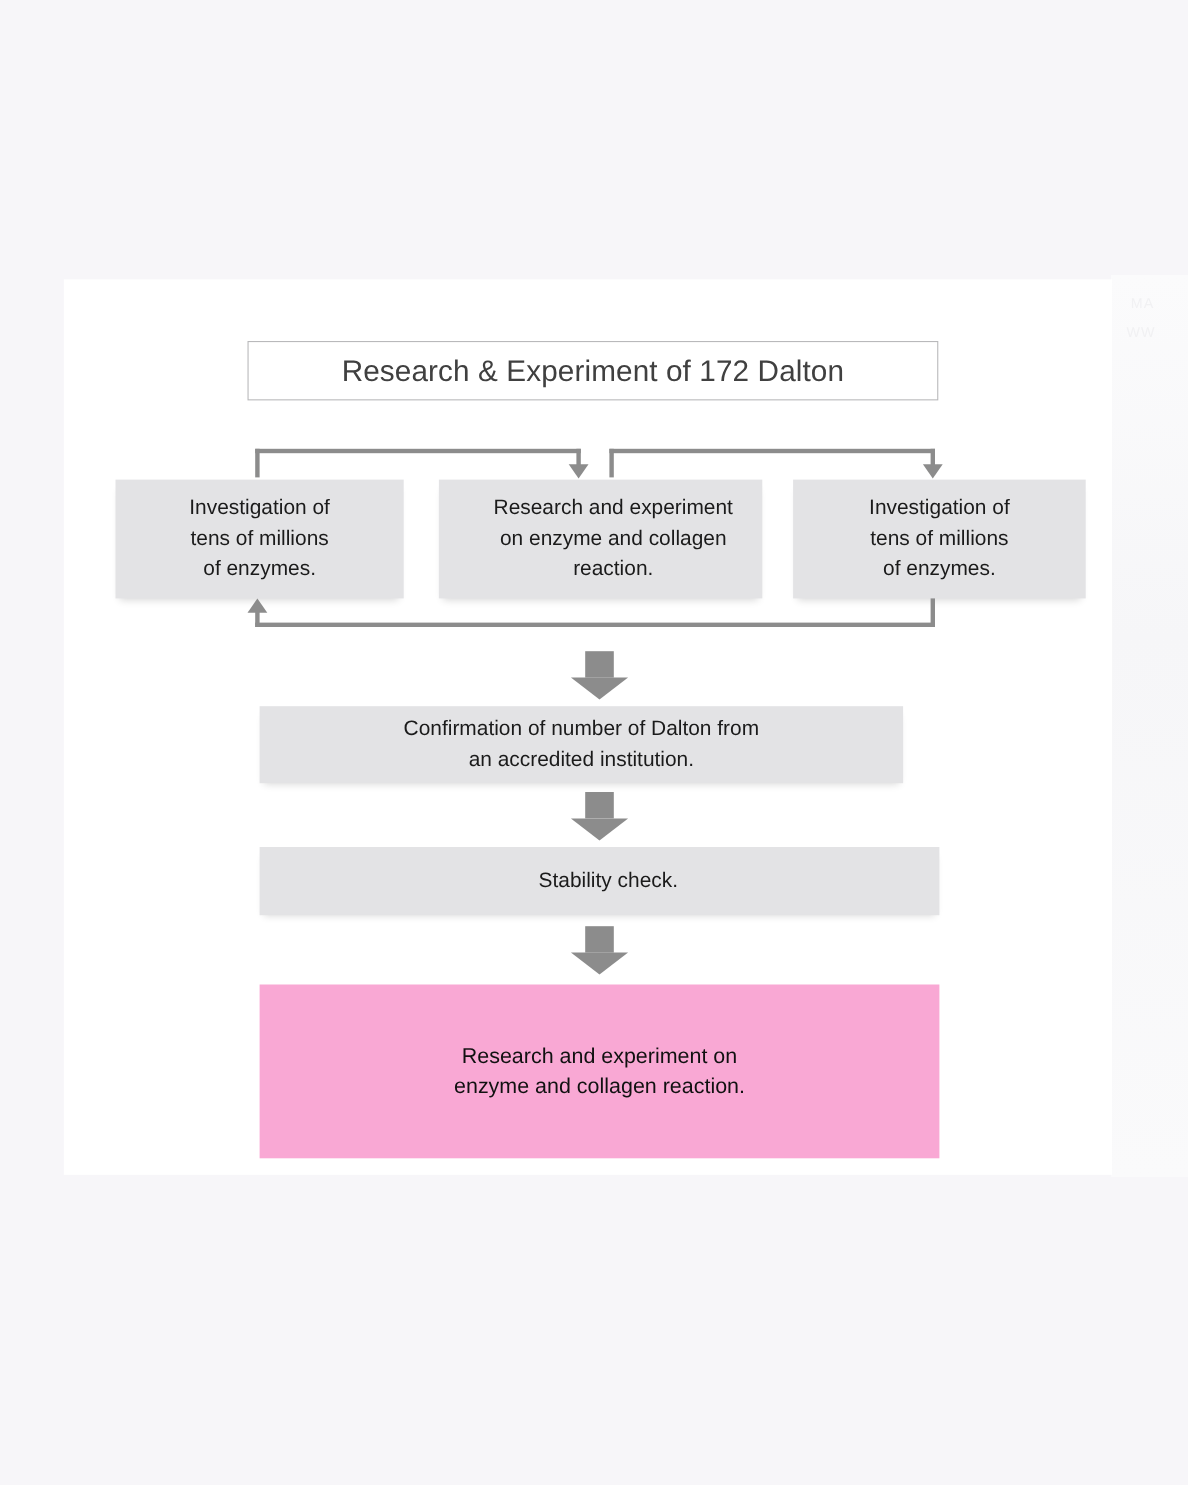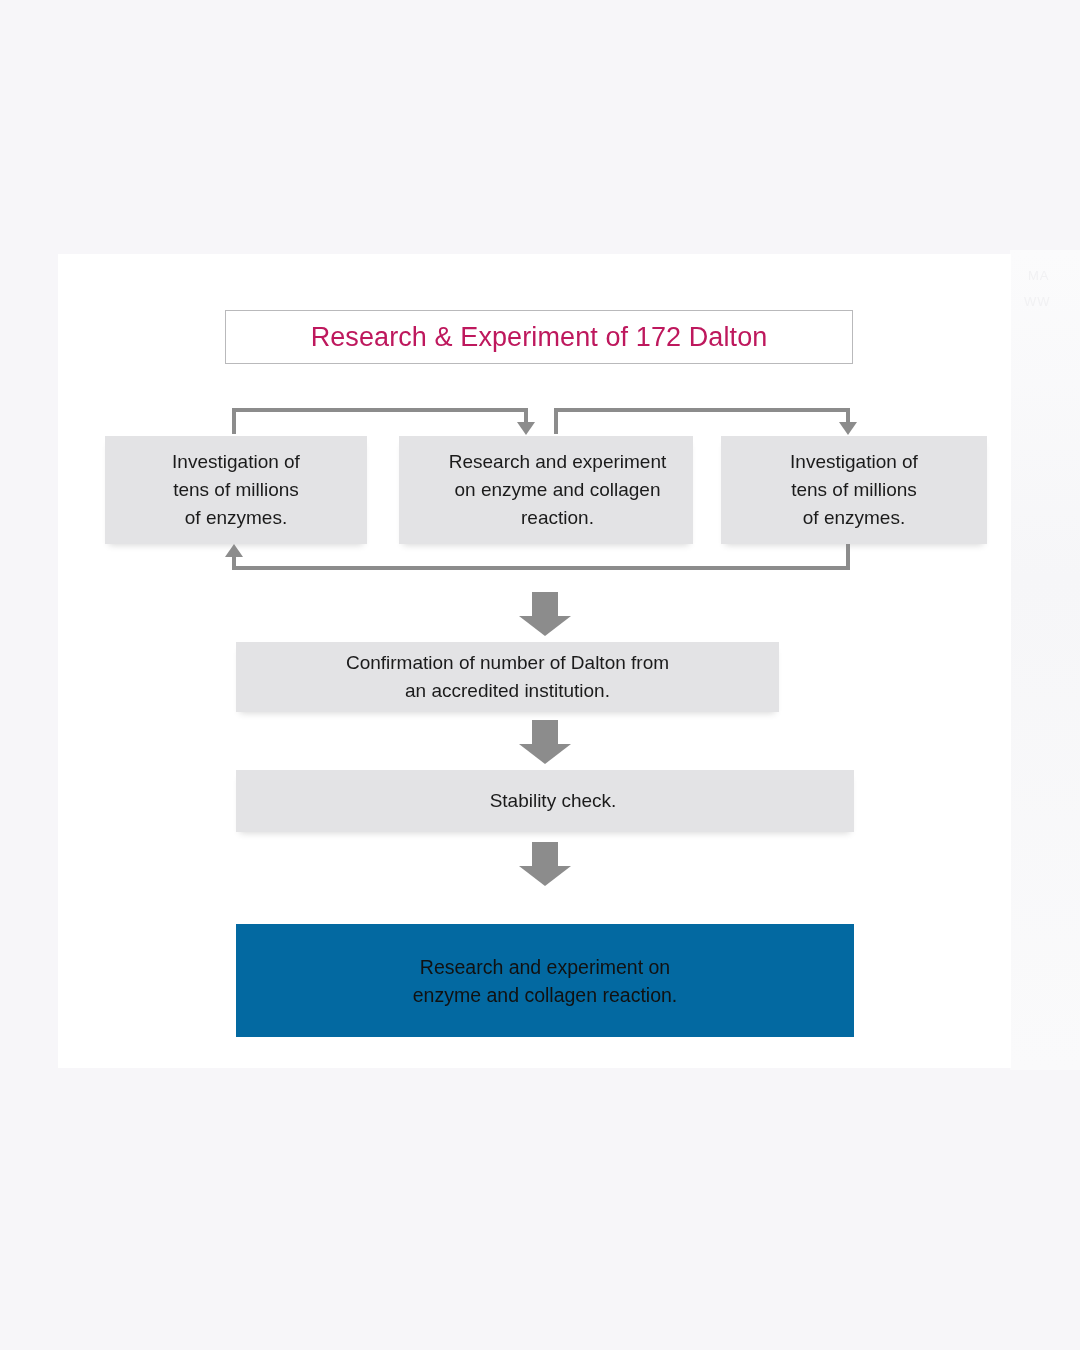--- a/index.html
+++ b/index.html
@@ -50,21 +50,21 @@
     height: 54px;
     border: 1px solid #b9b9bb;
     background: #ffffff;
     box-sizing: border-box;
     display: flex;
     align-items: center;
     justify-content: center;
   }
   #title-box .title-text {
     font-size: 27px;
-    color: #be185d;
+    color: #404040;
     letter-spacing: 0.1px;
   }
 
   
   .node {
     position: absolute;
     background: #e3e3e5;
     box-sizing: border-box;
     display: flex;
     align-items: center;
@@ -79,29 +79,29 @@
     padding: 0 8px;
     white-space: pre-line;
   }
 
   
   #node-left   { left: 47px;  top: 182px; width: 262px; height: 108px; }
   #node-middle { left: 341px; top: 182px; width: 294px; height: 108px; padding-left: 23px; }
   #node-right  { left: 663px; top: 182px; width: 266px; height: 108px; }
 
   
-  #node-confirm   { left: 178px; top: 388px; width: 543px; height: 70px; }
+  #node-confirm   { left: 178px; top: 388px; width: 585px; height: 70px; }
   #node-stability { left: 178px; top: 516px; width: 618px; height: 62px; padding-left: 16px; }
 
   #node-result {
     left: 178px;
-    top: 670px;
+    top: 641px;
     width: 618px;
-    height: 113px;
-    background: #0369a1;
+    height: 158px;
+    background: #f9a8d4;
     box-shadow: none;
   }
   #node-result .node-text {
     font-size: 19.5px;
     line-height: 28px;
     color: #111111;
   }
 
   
   .line {

